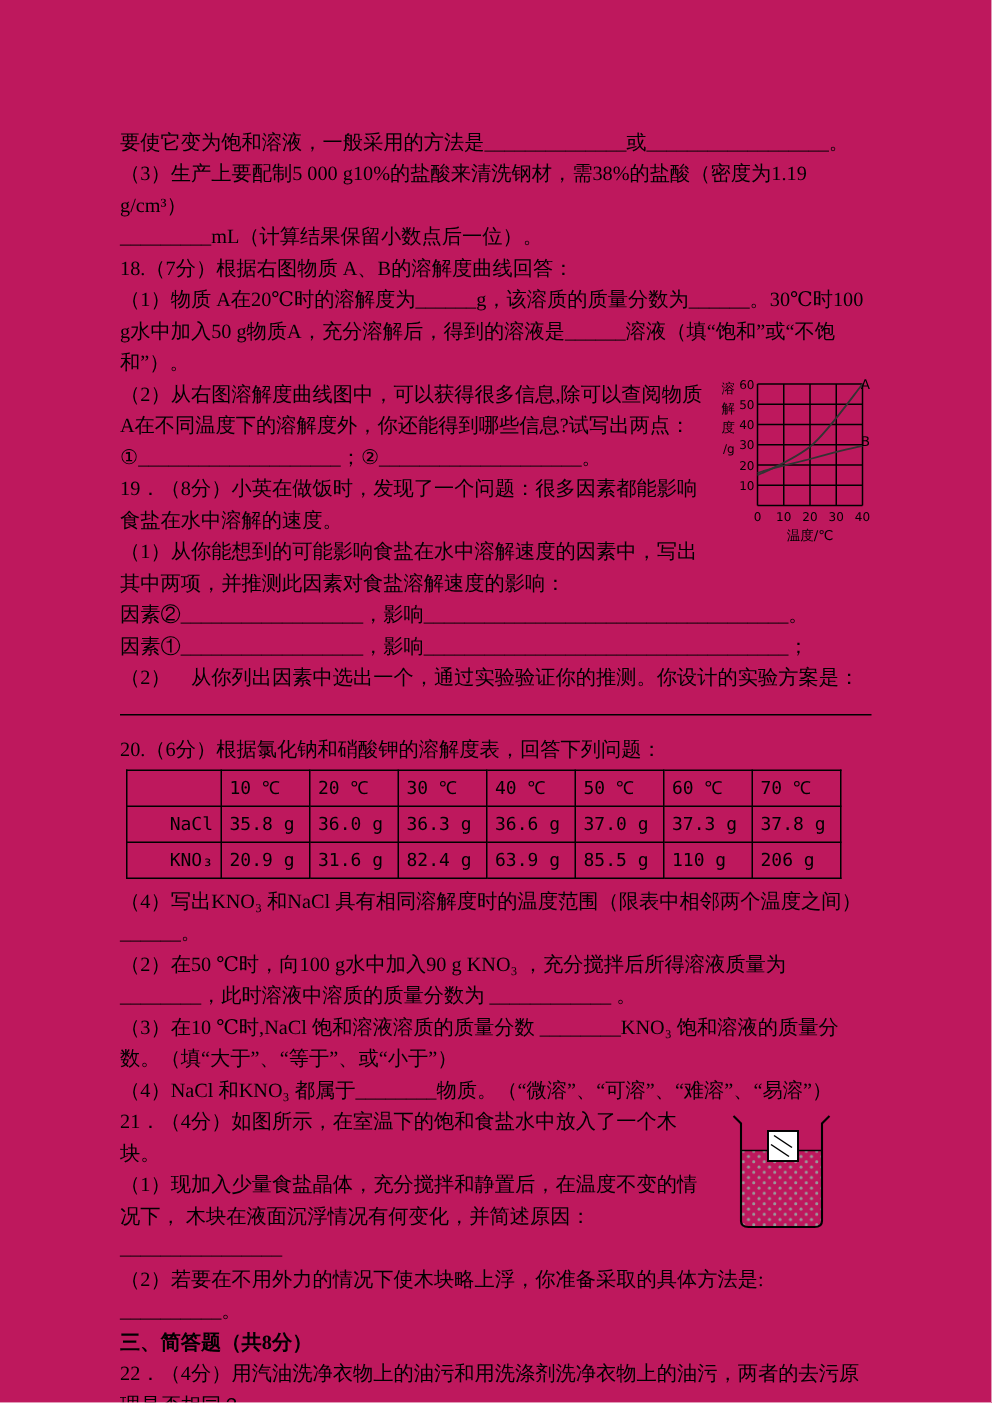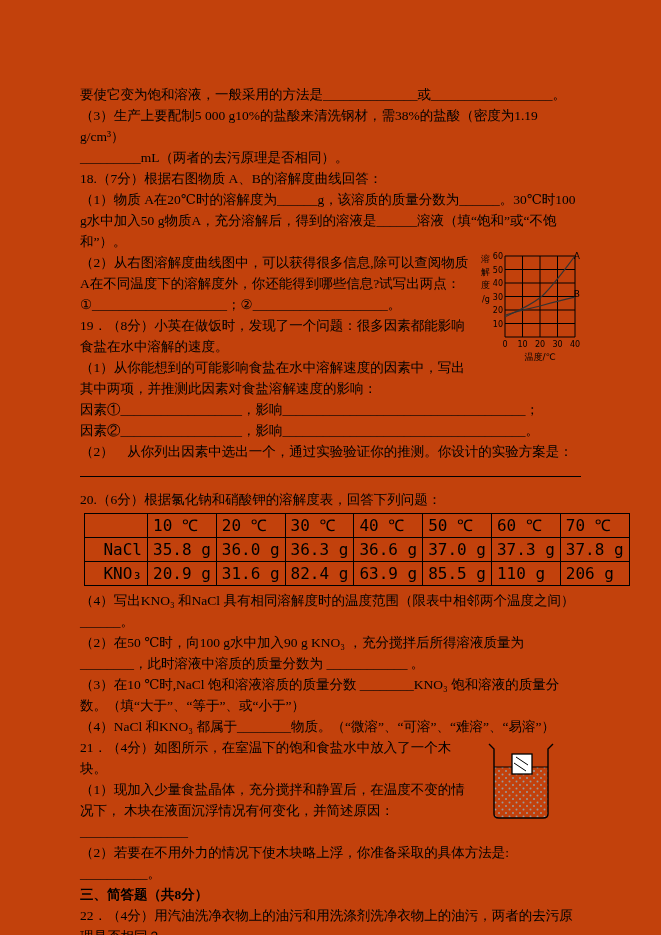--- a/index.html
+++ b/index.html
@@ -1,41 +1,41 @@
 <!DOCTYPE html>
 <html><head>
 <meta charset="utf-8">
 <style>
   html,body{margin:0;padding:0;background:#fff;}
-  .page{position:relative;width:661px;height:935px;background:#c2410c;color:#000;
+  .page{position:relative;width:661px;height:935px;background:#be185d;color:#000;
         font-family:"Liberation Serif","DejaVu Serif",serif;font-size:13.5px;line-height:21px;overflow:hidden;}
   .content{position:absolute;left:80px;top:84px;width:501px;}
   .content p{margin:0;padding:0;}
   .chart-float{float:right;width:102px;margin:0 0 2px 5px;}
   .beaker-float{float:right;width:78px;margin:4px 20px 2px 6px;}
   .answer-line{border-bottom:1px solid #000;height:14px;margin:0 0 12px 0;width:100%;}
   .sol-table{border-collapse:collapse;margin:3px 0 4px 4px;
-             font-family:"DejaVu Sans Mono","Liberation Mono",monospace;font-size:16px;}
+             font-family:"DejaVu Sans Mono","Liberation Mono",monospace;font-size:12px;}
   .sol-table td,.sol-table th{border:1px solid #000;height:23px;padding:0 5px;
              font-weight:normal;text-align:left;white-space:nowrap;}
   .sol-table .c0{min-width:52px;text-align:right;}
   .sol-table .c{min-width:48px;}
   .bold{font-weight:bold;}
   .q22{margin-bottom:32px !important;}
   svg text{font-family:"DejaVu Sans","Liberation Sans",sans-serif;}
 </style>
 </head>
 <body>
 
 <div class="page">
   <div class="content">
 
     <p>要使它变为饱和溶液，一般采用的方法是______________或__________________。</p>
     <p>（3）生产上要配制5 000 g10%的盐酸来清洗钢材，需38%的盐酸（密度为1.19 g/cm³）</p>
-    <p>_________mL（两者的去污原理是否相同）。</p>
+    <p>_________mL（计算结果保留小数点后一位）。</p>
 
     <p>18.（7分）根据右图物质 A、B的溶解度曲线回答：</p>
     <p>（1）物质 A在20℃时的溶解度为______g，该溶质的质量分数为______。30℃时100 g水中加入50 g物质A，充分溶解后，得到的溶液是______溶液（填“饱和”或“不饱和”）。</p>
 
     <div class="chart-float">
       <svg width="102" height="116" viewBox="0 0 102 116">
 
         <g stroke="#000" stroke-width="1">
           <line x1="26" y1="4" x2="26" y2="85"></line>
           <line x1="43.5" y1="4" x2="43.5" y2="85"></line>
@@ -77,22 +77,22 @@
         <text x="101" y="7" font-size="9" text-anchor="end">A</text>
         <text x="101" y="45" font-size="9" text-anchor="end">B</text>
       </svg>
     </div>
 
     <p>（2）从右图溶解度曲线图中，可以获得很多信息,除可以查阅物质A在不同温度下的溶解度外，你还能得到哪些信息?试写出两点：</p>
     <p>①____________________；②____________________。</p>
 
     <p>19．（8分）小英在做饭时，发现了一个问题：很多因素都能影响食盐在水中溶解的速度。</p>
     <p>（1）从你能想到的可能影响食盐在水中溶解速度的因素中，写出其中两项，并推测此因素对食盐溶解速度的影响：</p>
+    <p>因素②__________________，影响____________________________________。</p>
     <p>因素①__________________，影响____________________________________；</p>
-    <p>因素②__________________，影响____________________________________。</p>
     <p>（2）　从你列出因素中选出一个，通过实验验证你的推测。你设计的实验方案是：</p>
 
     <div class="answer-line"></div>
 
     <p>20.（6分）根据氯化钠和硝酸钾的溶解度表，回答下列问题：</p>
 
     <table class="sol-table">
       <tbody>
           <tr>
         <th class="c0"></th>

